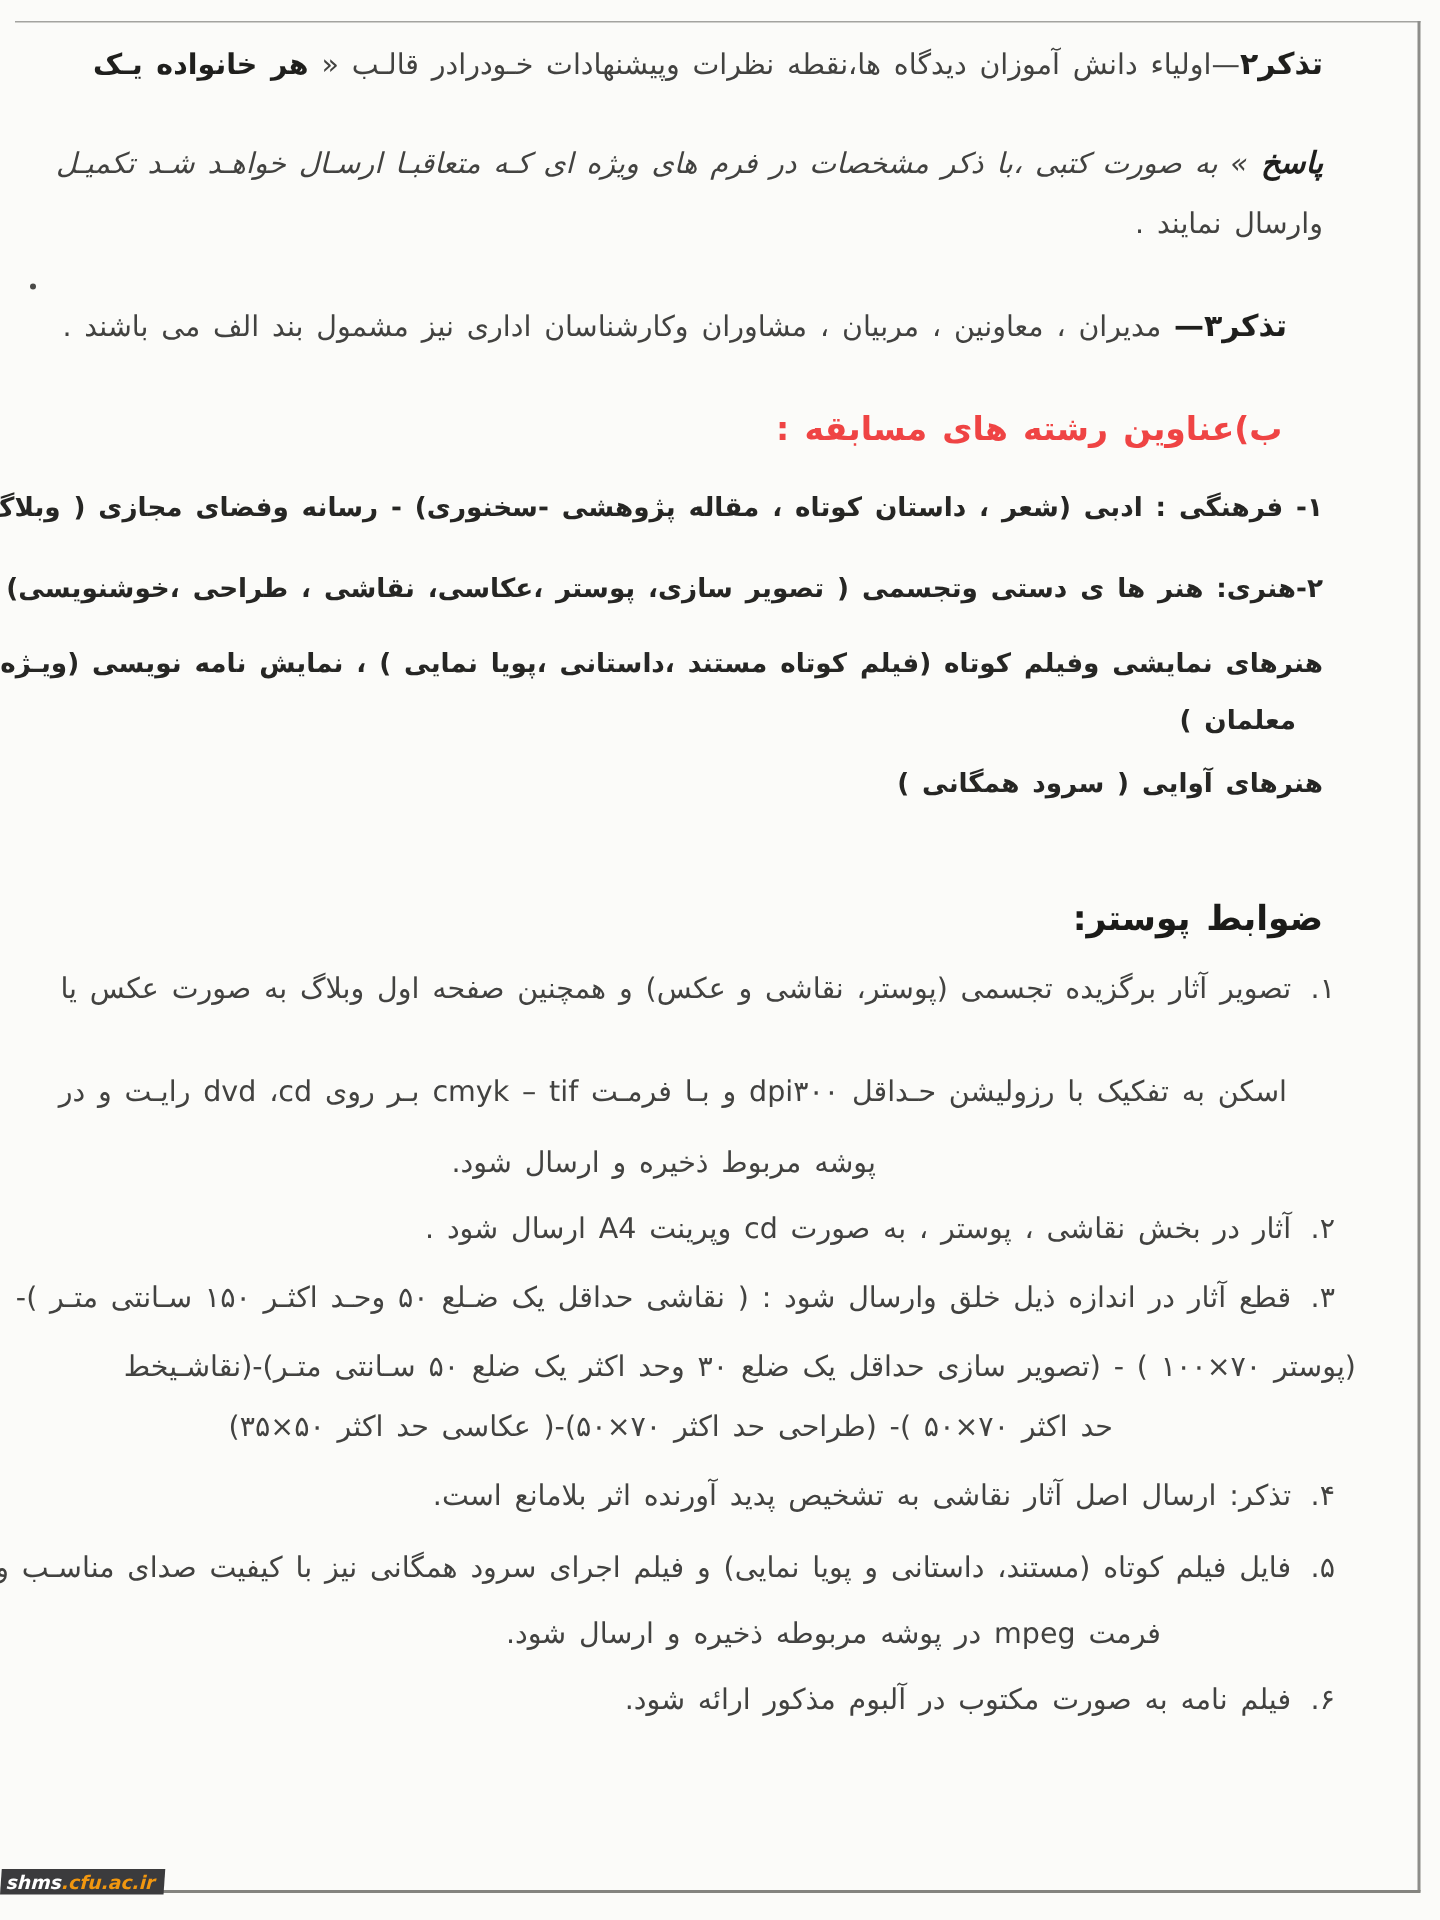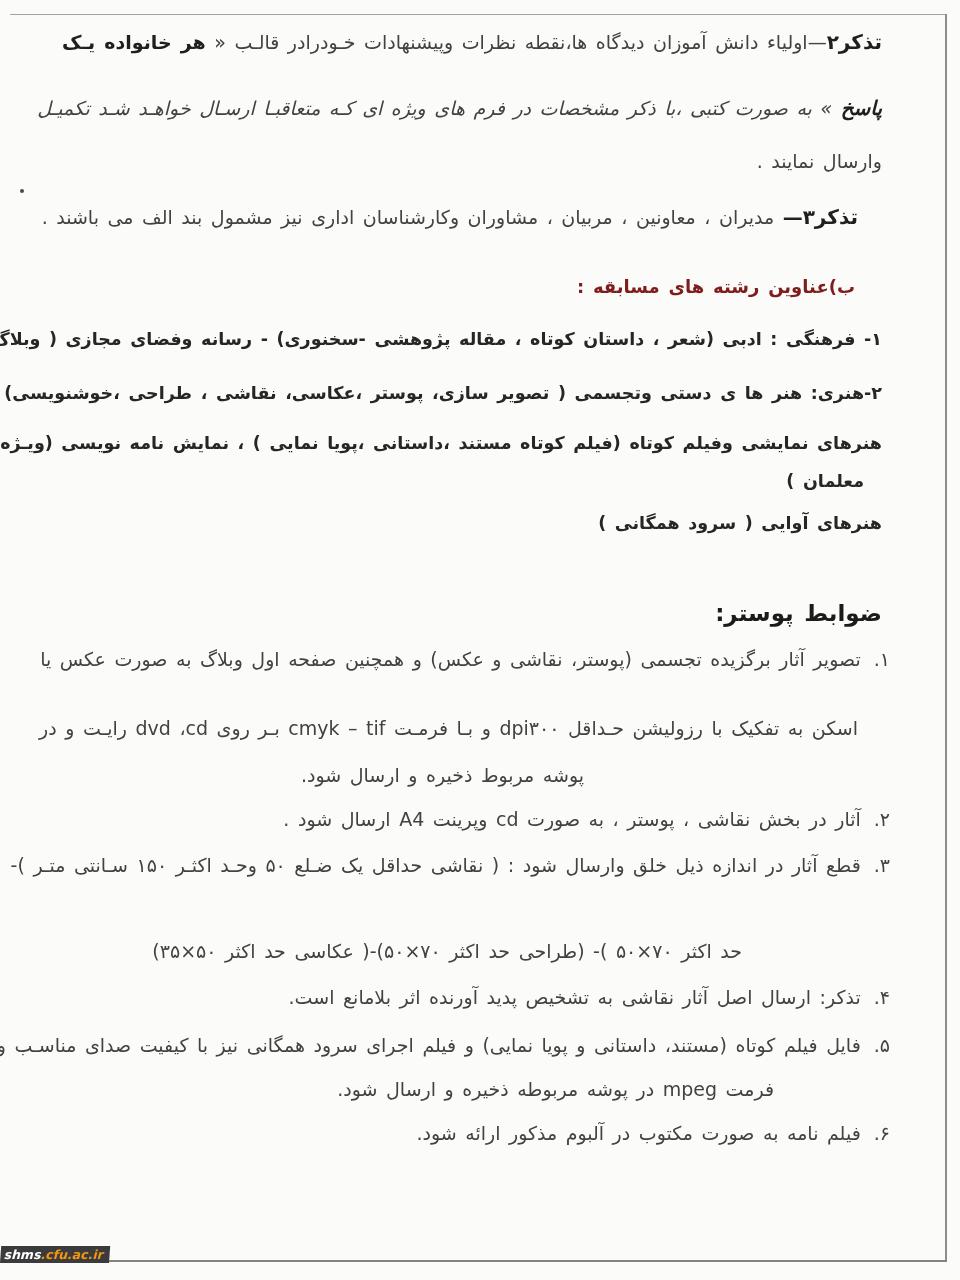--- a/index.html
+++ b/index.html
@@ -24,21 +24,21 @@
     white-space:nowrap;
     color:#424240;
     font-size:19px;
     line-height:26px;
     word-spacing:2.5px;
   }
   .b{font-weight:700;color:#1f1f1d;}
   .lead{font-size:20px;}
   .cat{font-weight:700;color:#262624;font-size:17.5px;}
   .h-main{font-weight:700;color:#1b1b19;font-size:23px;}
-  .h-sub{font-weight:700;color:#7f1d1d;font-size:18px;}
+  .h-sub{font-weight:700;color:#ef4444;font-size:22px;}
   .num{margin-left:13px;}
 
   
   .watermark{
     position:absolute;left:0;top:1246px;height:17px;
     background:#3b3b3d;
     padding:0 6px 0 4px;
     display:flex;align-items:center;
     font-style:italic;font-weight:700;font-size:12.5px;
     transform:skewX(-4deg);transform-origin:left bottom;
@@ -55,21 +55,21 @@
   <div class="frame-right"></div>
   <div class="frame-bottom"></div>
   <div class="speck"></div>
 
   <div class="ln" style="top:29px;right:78px;">
     <span class="b lead">تذکر۲</span><span>—اولیاء دانش آموزان دیدگاه ها،نقطه نظرات وپیشنهادات خـودرادر قالـب « </span><span class="b">هر خانواده یـک</span>
   </div>
   <div class="ln" style="top:95px;right:78px;font-style:italic;">
     <span class="b lead">پاسخ</span><span> » به صورت کتبی ،با ذکر مشخصات در فرم های ویژه ای کـه متعاقبـا ارسـال خواهـد شـد تکمیـل</span>
   </div>
-  <div class="ln" style="top:148px;right:78px;">
+  <div class="ln" style="top:136px;right:78px;">
     <span>وارسال نمایند .</span>
   </div>
 
   <div class="ln" style="top:204px;right:102px;">
     <span class="b lead">تذکر۳—</span><span> مدیران ، معاونین ، مربیان ، مشاوران  وکارشناسان اداری نیز مشمول بند الف می باشند .</span>
   </div>
 
   <div class="ln h-sub" style="top:274px;right:105px;">
     <span>ب)عناوین رشته های مسابقه :</span>
   </div>
@@ -104,20 +104,23 @@
     <span>پوشه مربوط ذخیره و ارسال شود.</span>
   </div>
 
   <div class="ln" style="top:806px;right:70px;">
     <span class="num">۲.</span><span>آثار در بخش نقاشی ، پوستر ، به صورت cd وپرینت A4 ارسال شود .</span>
   </div>
 
   <div class="ln" style="top:852px;right:70px;text-align:center;">
     <span class="num">۳.</span><span>قطع آثار در اندازه ذیل خلق وارسال شود : ( نقاشی حداقل یک ضـلع ۵۰ وحـد اکثـر ۱۵۰ سـانتی متـر )-</span>
   </div>
+  <div class="ln" style="top:898px;right:56px;">
+    <span>(پوستر ۷۰×۱۰۰ ) - (تصویر سازی حداقل یک ضلع ۳۰ وحد اکثر یک ضلع ۵۰ سـانتی متـر)-(نقاشـیخط</span>
+  </div>
   <div class="ln" style="top:938px;right:218px;margin-left:25px;">
     <span>حد اکثر ۷۰×۵۰ )- (طراحی حد اکثر ۷۰×۵۰)-( عکاسی حد اکثر ۵۰×۳۵)</span>
   </div>
 
   <div class="ln" style="top:984px;right:70px;">
     <span class="num">۴.</span><span>تذکر: ارسال اصل آثار نقاشی به تشخیص پدید آورنده اثر بلامانع است.</span>
   </div>
 
   <div class="ln" style="top:1032px;right:70px;">
     <span class="num">۵.</span><span>فایل فیلم کوتاه (مستند، داستانی و پویا نمایی) و فیلم اجرای سرود همگانی نیز با کیفیت صدای مناسـب و</span>

